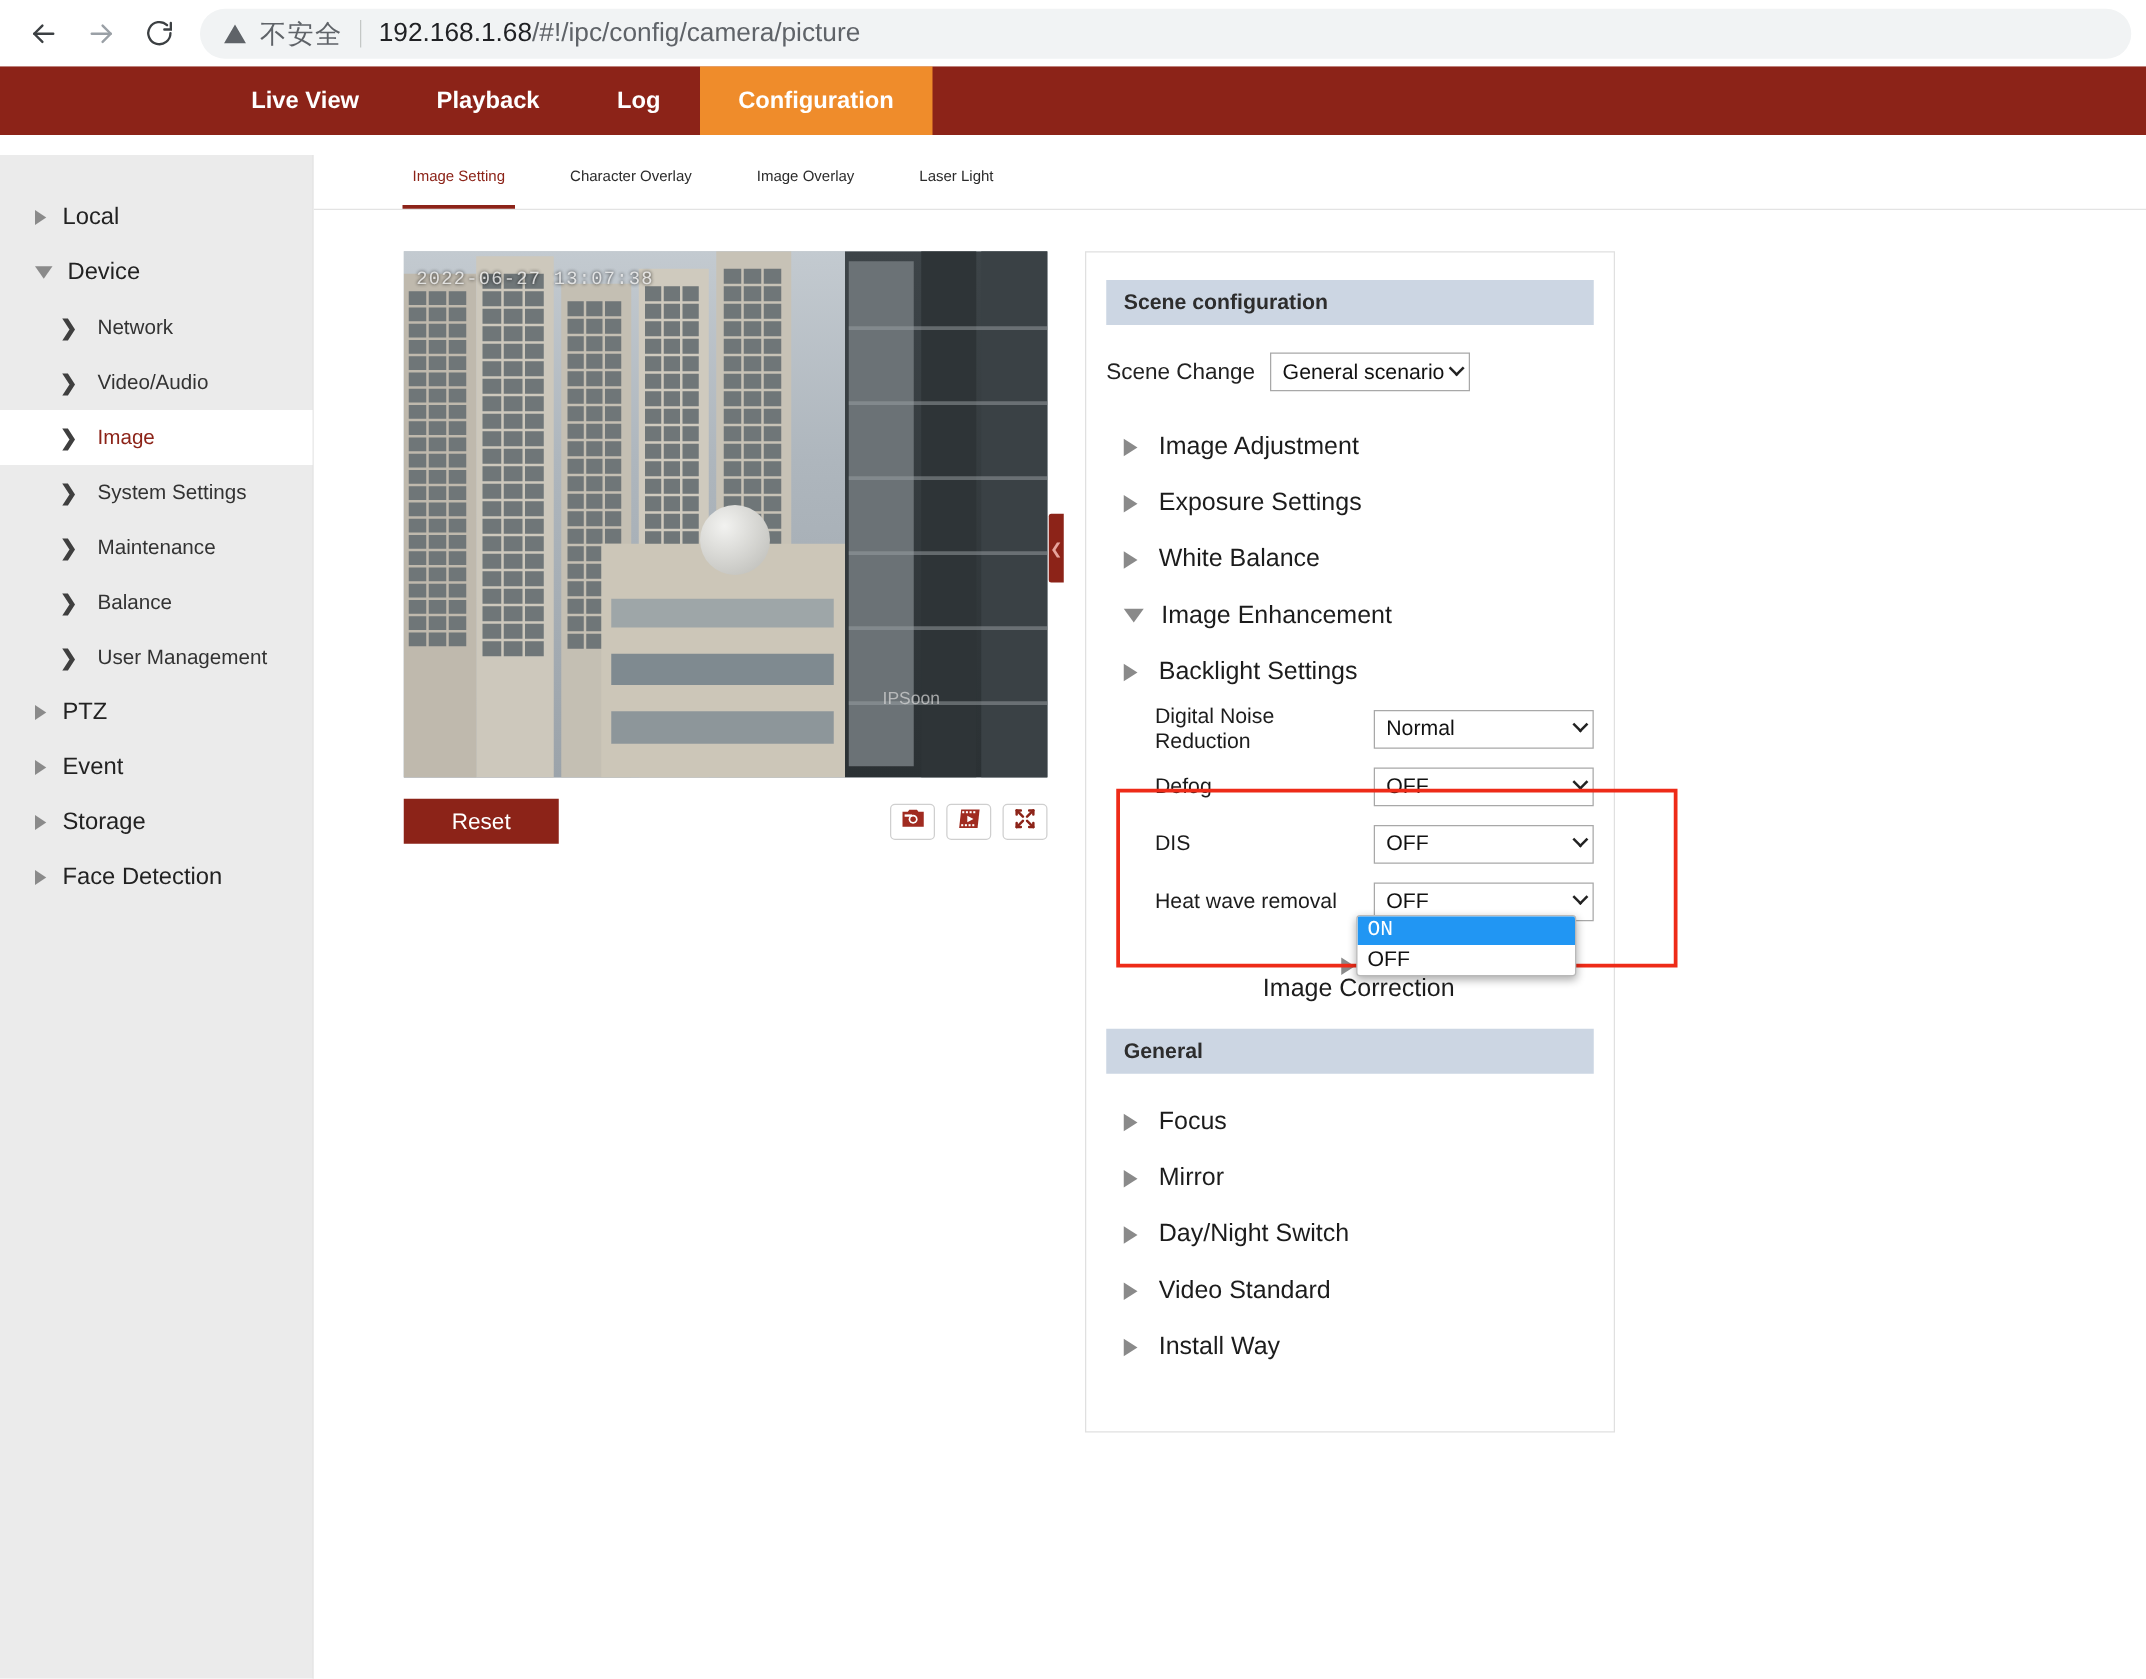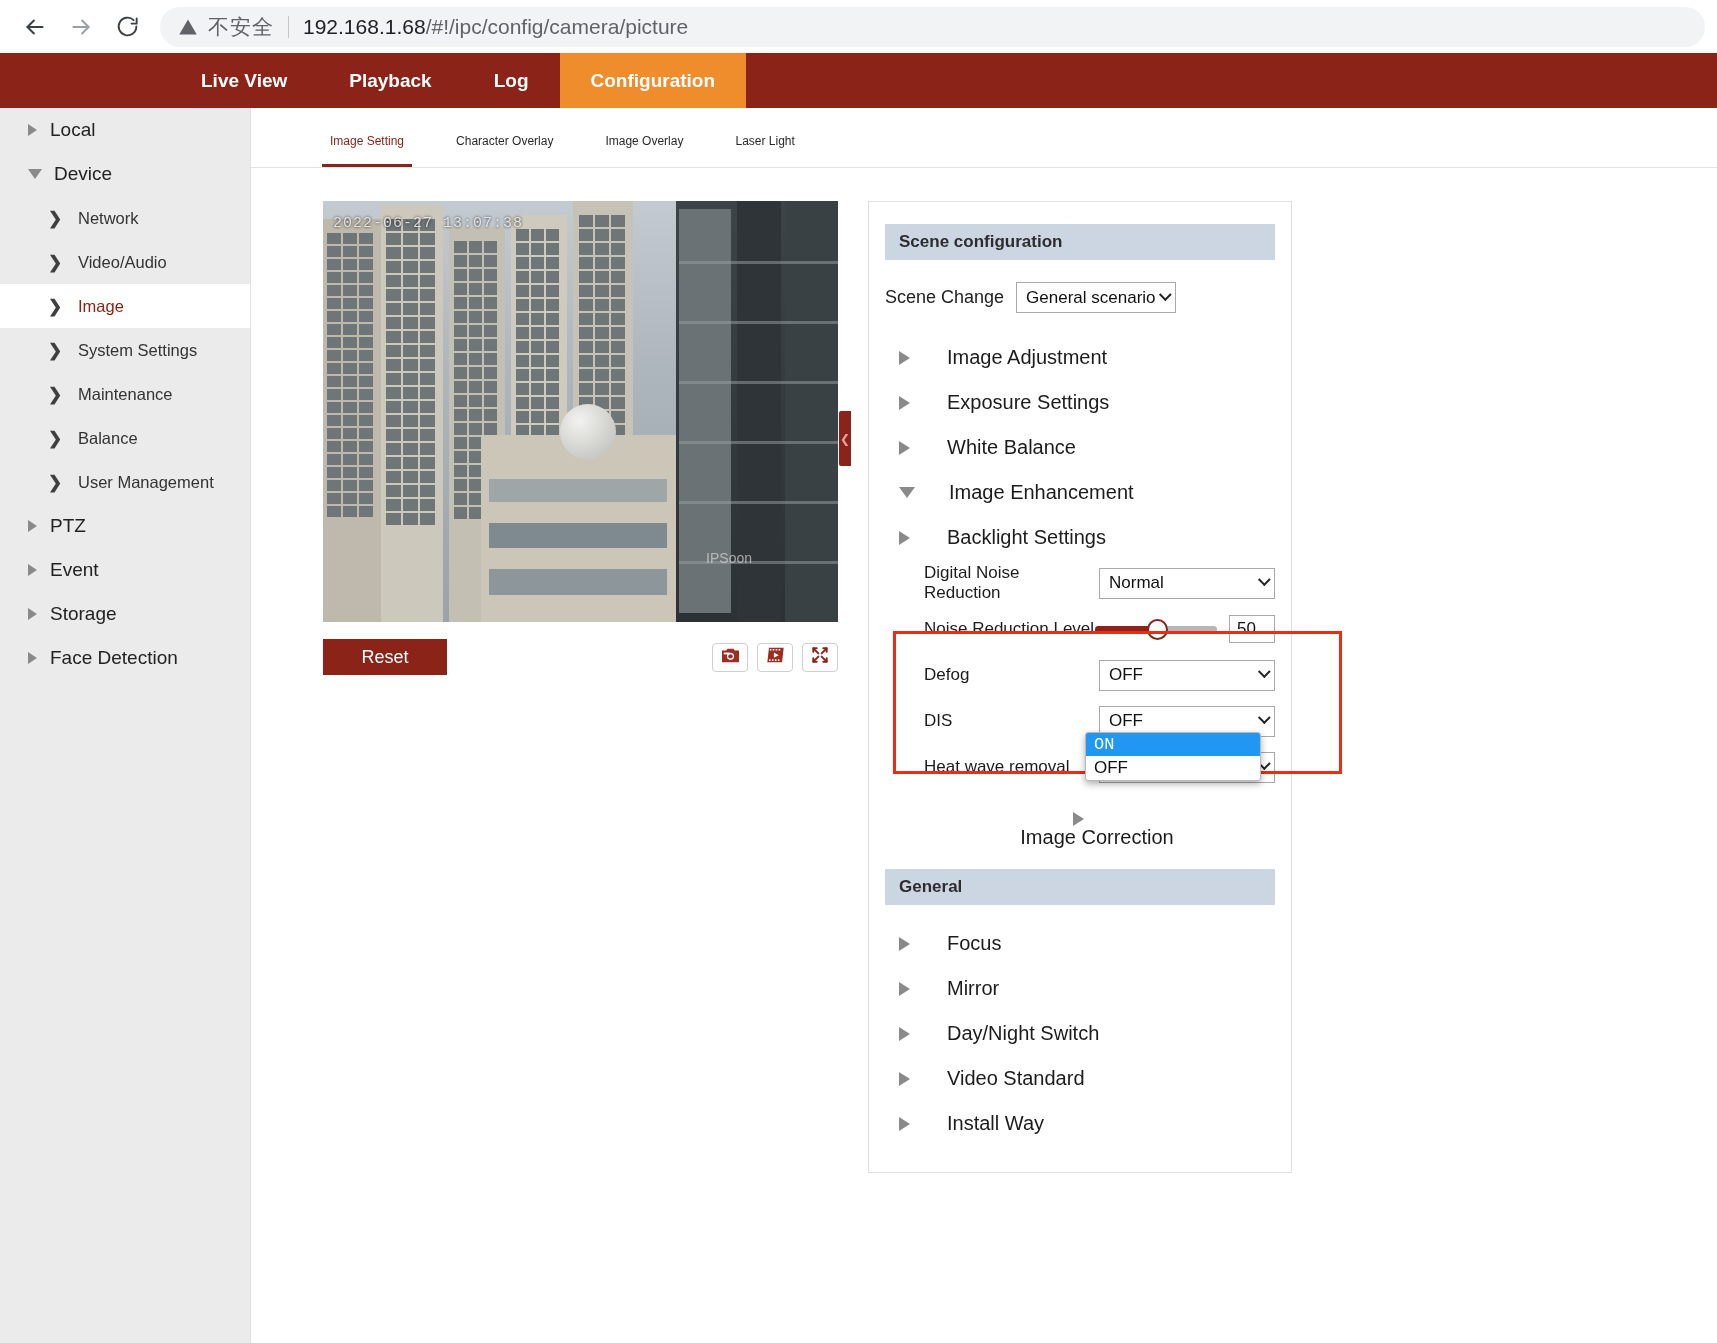--- a/index.html
+++ b/index.html
@@ -44,22 +44,23 @@
     display:flex;align-items:center;padding:0 31px;color:#ffffff;
     font-size:19px;font-weight:bold;cursor:pointer;white-space:nowrap;
   }
   .topnav-item.active{background:#ef8c2b;color:#ffffff;}
 
   
   .shell{display:flex;height:1235px;}
 
   
   .sidebar{
-    width:251px;background:#ebebeb;flex:0 0 251px;padding-top:0;
+    width:251px;background:#ebebeb;flex:0 0 251px;padding-top:28px;
     border-right:1px solid #e2e2e2;
+    margin-top:16px;
   }
   .side-row{
     display:flex;align-items:center;height:44px;cursor:pointer;
     font-size:19px;color:#222;
   }
   .side-row.lvl1{padding-left:28px;}
   .side-row.lvl2{padding-left:46px;font-size:16.5px;color:#333;}
   .side-row.active{background:#ffffff;color:#8c2318;}
   .side-row.active .side-label{color:#8c2318;}
   .tri{
@@ -167,21 +168,21 @@
   }
   .acc-tri{
     width:0;height:0;border-left:11px solid #8a8a8a;
     border-top:7.5px solid transparent;border-bottom:7.5px solid transparent;
     margin-right:17px;flex:0 0 auto;
   }
   .acc-tri.open{
     border-left:8.5px solid transparent;border-right:8.5px solid transparent;
     border-top:11px solid #8a8a8a;border-bottom:none;margin-right:14px;
   }
-  .acc-label{font-size:20px;color:#1c1c1c;margin-left:20px;}
+  .acc-label{font-size:20px;color:#1c1c1c;}
 
   .field-row{
     display:flex;align-items:center;height:46px;padding-left:39px;
   }
   .field-label{font-size:17px;color:#1c1c1c;flex:1;}
   .sel.wide{width:176px;}
 
   .slider-wrap{display:flex;align-items:center;gap:0;}
   .slider{
     width:122px;height:7px;background:#b6b6b6;border-radius:4px;position:relative;
@@ -759,30 +760,20 @@
         </div>
 
         <div class="field-row">
           <span class="field-label">Digital Noise Reduction</span>
           <div class="sel wide">
             <span>Normal</span>
             <span class="caret"></span>
           </div>
         </div>
 
-        <div class="field-row">
-          <span class="field-label">Noise Reduction Level</span>
-          <div class="slider-wrap">
-            <div class="slider">
-              <div class="slider-fill"></div>
-              <div class="slider-thumb"></div>
-            </div>
-            <div class="num-box">50</div>
-          </div>
-        </div>
 
         <div class="field-row">
           <span class="field-label">Defog</span>
           <div class="sel wide">
             <span>OFF</span>
             <span class="caret"></span>
           </div>
         </div>
 
         <div class="field-row">

